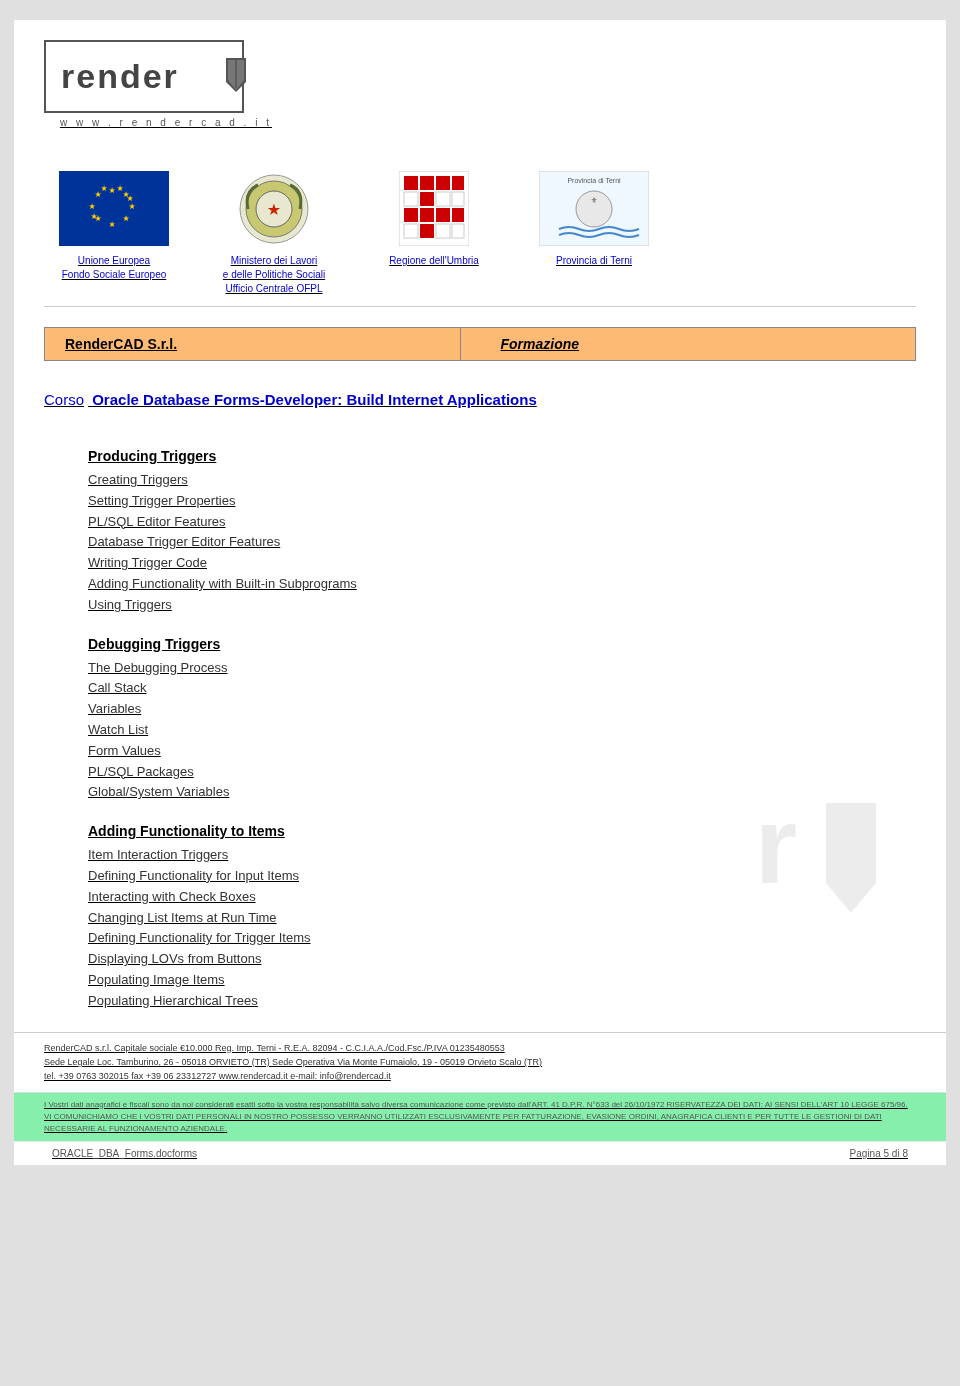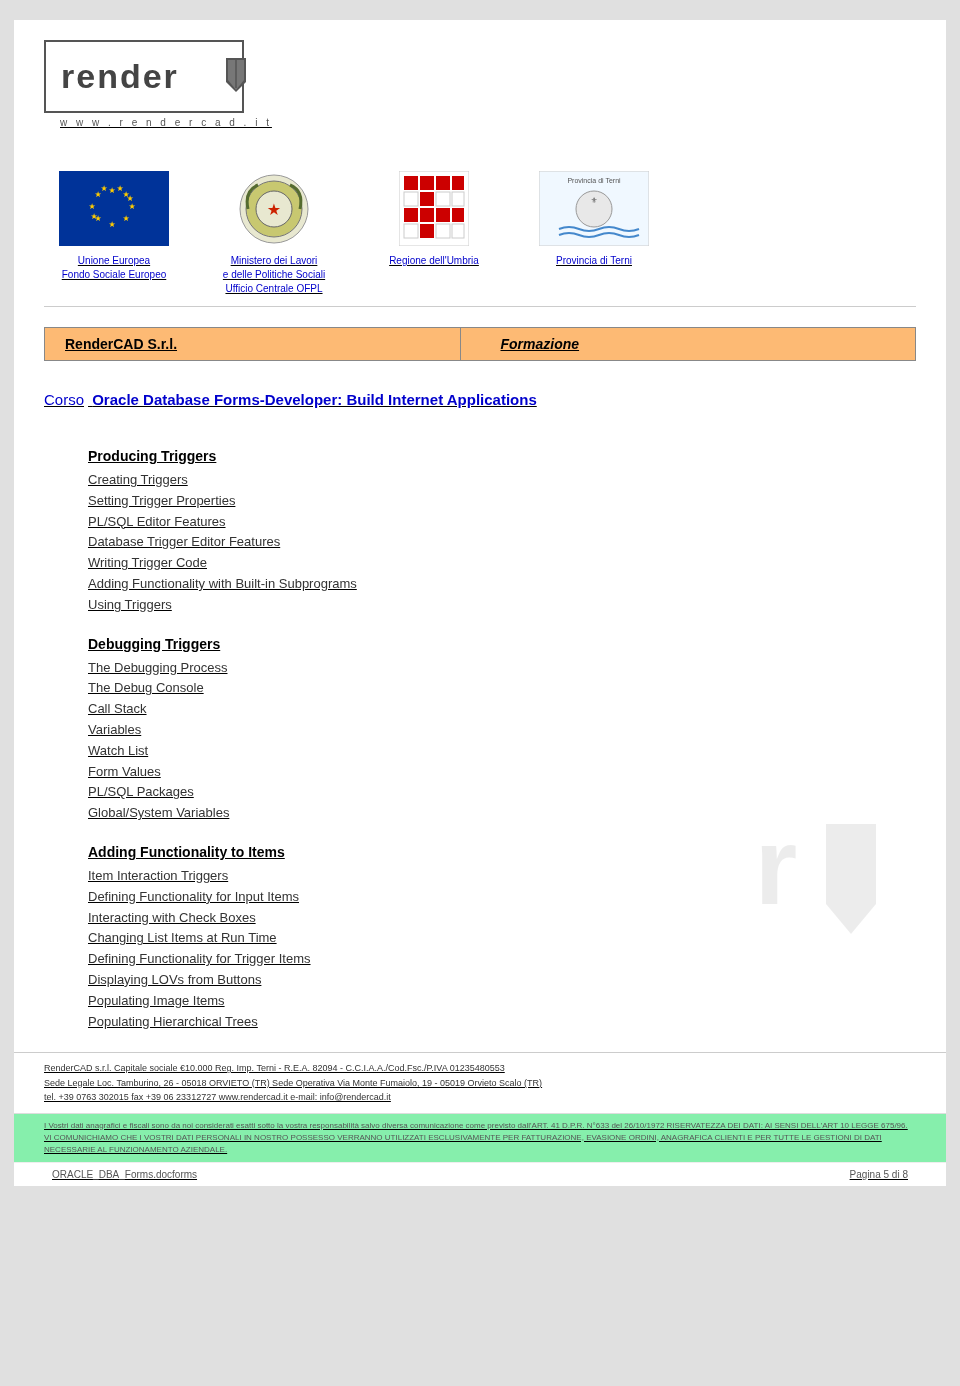--- a/index.html
+++ b/index.html
@@ -306,21 +306,20 @@
         <li>Writing Trigger Code</li>
         <li>Adding Functionality with Built-in Subprograms</li>
         <li>Using Triggers</li>
       </ul>
     </div>
 
     <div class="section-block">
       <div class="section-heading">Debugging Triggers</div>
       <ul class="section-items">
         <li>The Debugging Process</li>
-        <li>The Debug Console</li>
         <li>Call Stack</li>
         <li>Variables</li>
         <li>Watch List</li>
         <li>Form Values</li>
         <li>PL/SQL Packages</li>
         <li>Global/System Variables</li>
       </ul>
     </div>
 
     <div class="section-block" style="position:relative;">

